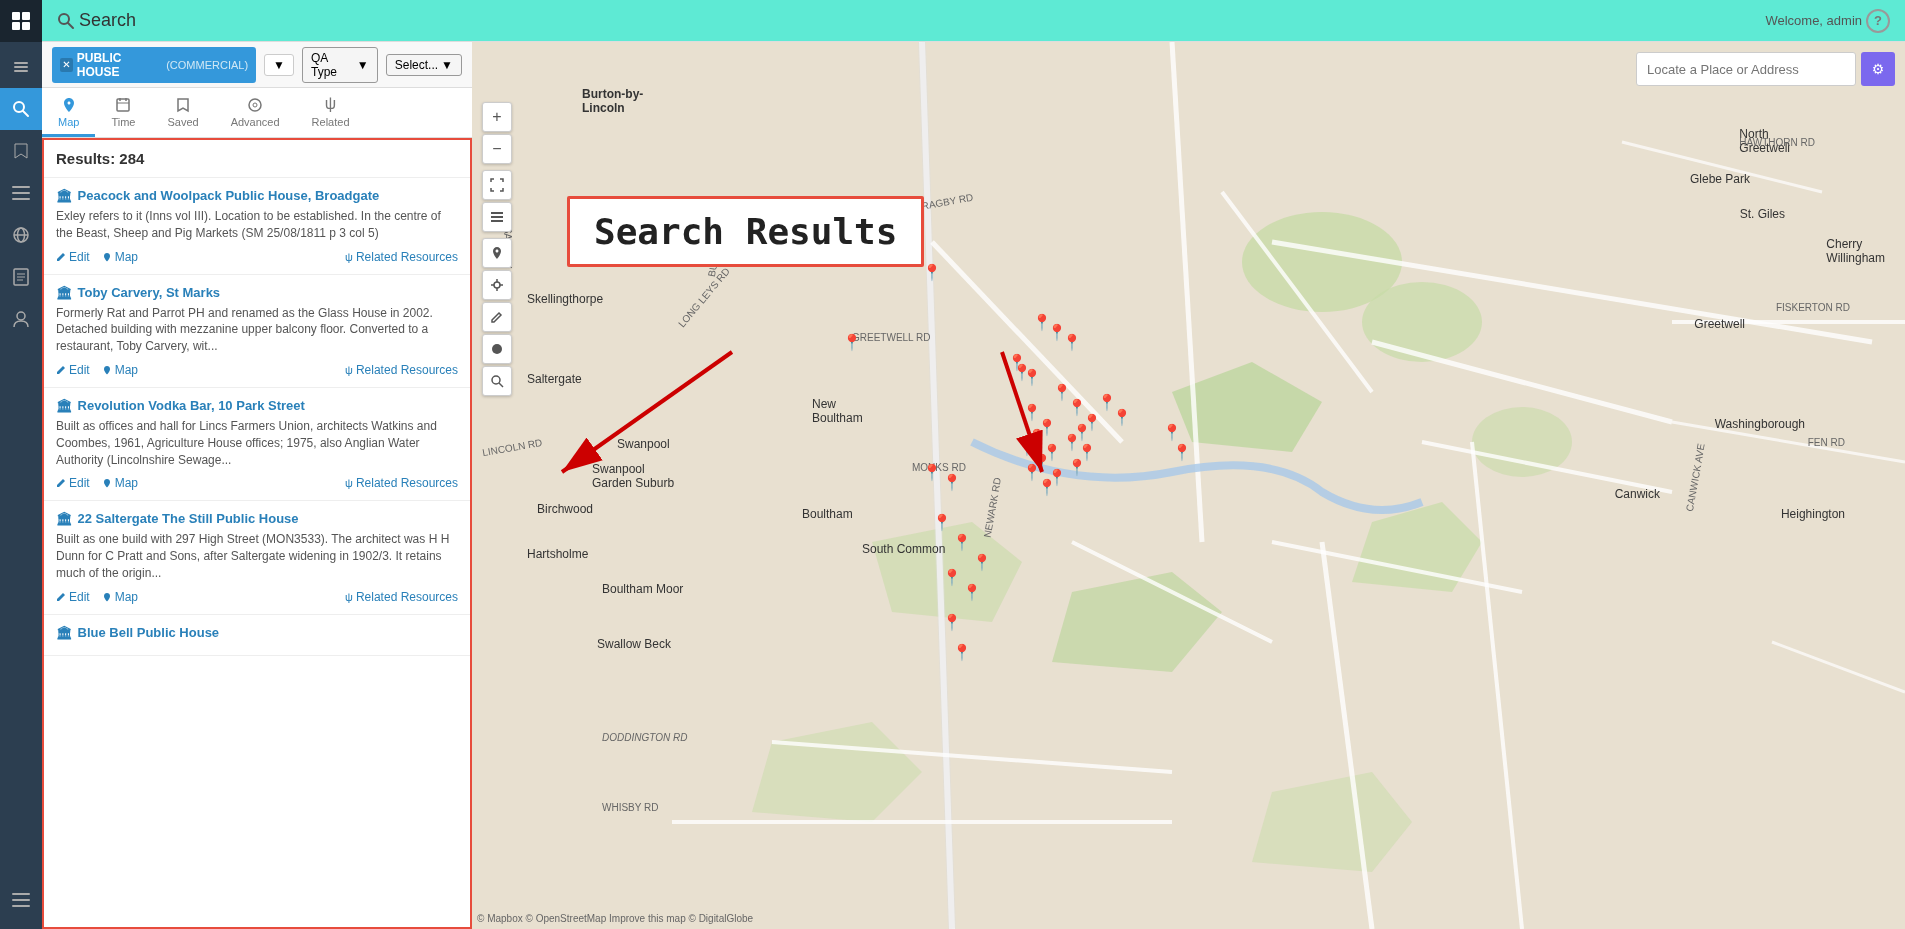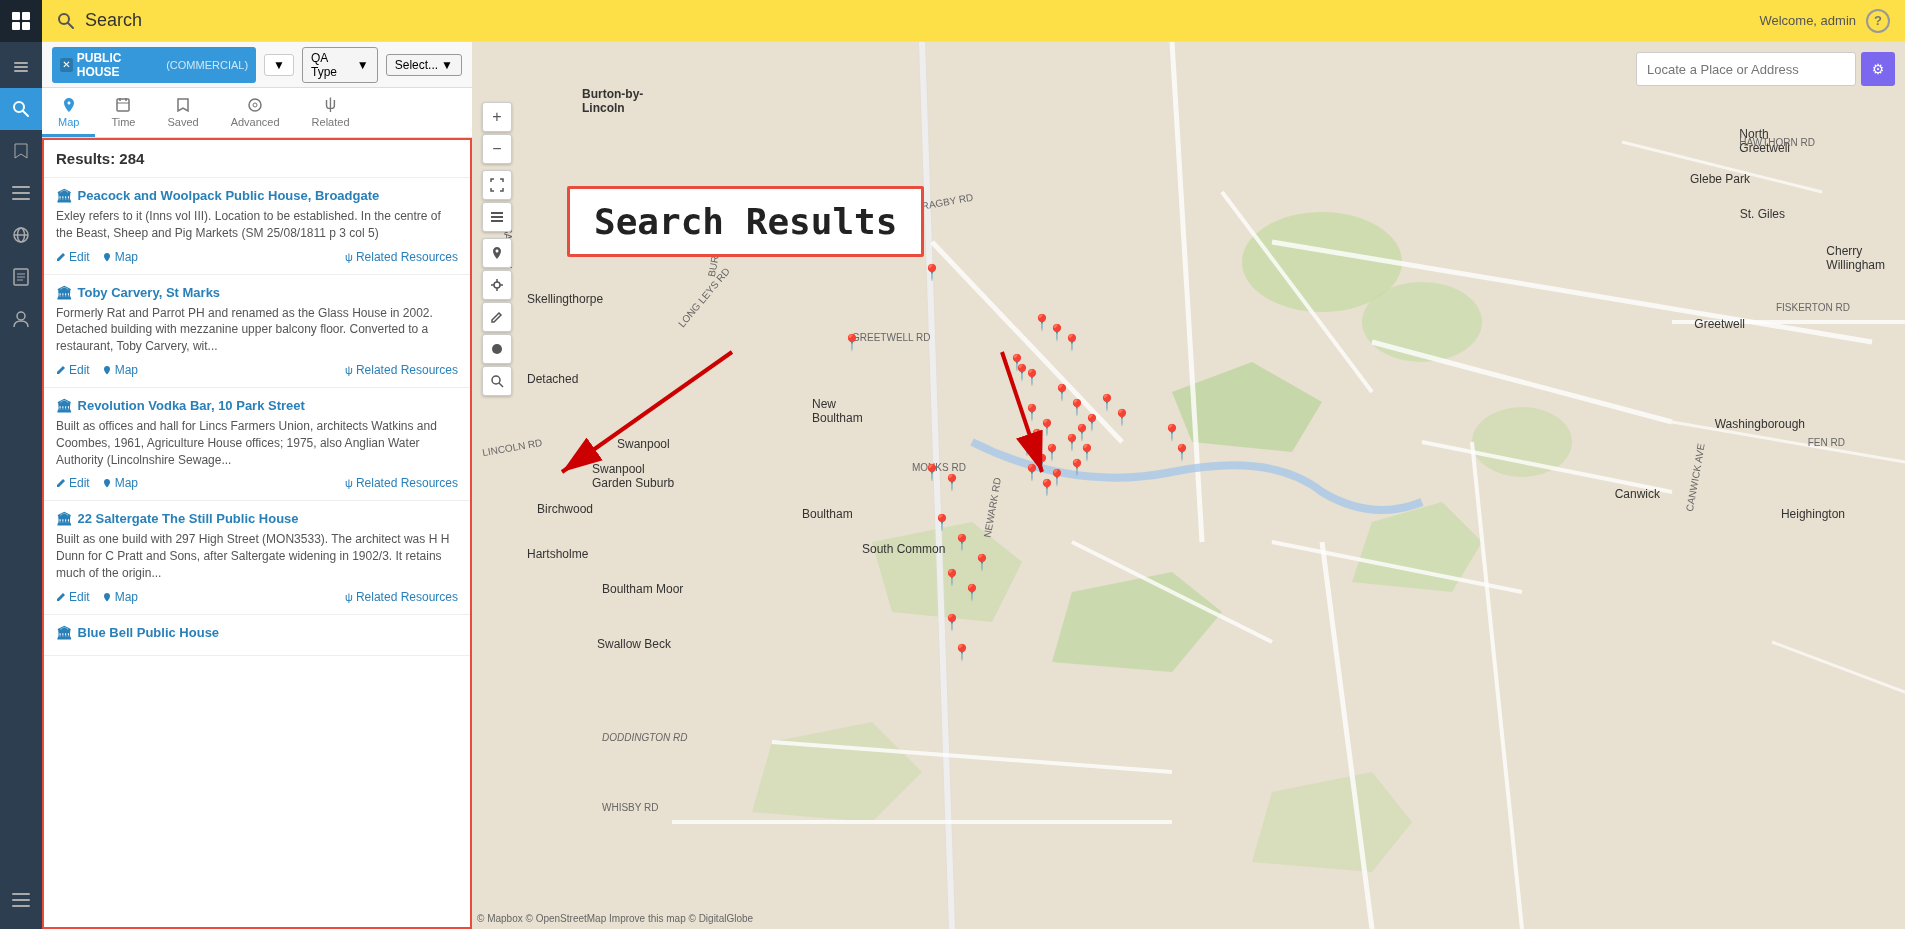--- a/index.html
+++ b/index.html
@@ -36,26 +36,26 @@
     .main-area {
       display: flex;
       flex-direction: column;
       flex: 1;
       overflow: hidden;
     }
 
     
     .top-bar {
       height: 42px;
-      background: #fde047;
+      background: #5eead4;
       border-bottom: 1px solid #ddd;
       display: flex;
       align-items: center;
       padding: 0 15px;
-      gap: 10px;
+      gap: 4px;
       flex-shrink: 0;
     }
     .top-bar .page-title { font-size: 18px; color: #333; font-weight: normal; flex: 1; }
     .top-bar .welcome-text { font-size: 13px; color: #555; }
     .top-bar .help-btn {
       width: 24px; height: 24px;
       border: 2px solid #999; border-radius: 50%;
       display: flex; align-items: center; justify-content: center;
       color: #777; font-weight: bold; cursor: pointer; font-size: 13px;
     }
@@ -246,21 +246,21 @@
       border-radius: 3px;
       display: flex; align-items: center; justify-content: center;
       cursor: pointer;
       color: white;
       font-size: 14px;
     }
 
     
     .annotation-box {
       position: absolute;
-      top: 144px;
+      top: 154px;
       left: 95px;
       z-index: 20;
     }
     .annotation-box .search-results-label {
       background: white;
       border: 3px solid #e74c3c;
       padding: 12px 24px;
       font-size: 36px;
       font-weight: bold;
       font-family: monospace;
@@ -675,23 +675,23 @@
               <line x1="9" y1="9" x2="13" y2="13"></line>
             </svg>
         </div>
       </div>
 
       <div style="position:absolute; top:0; left:0; width:100%; height:100%; pointer-events:none;">
         <span class="map-label" style="top:45px; left:110px;font-weight:bold;">Burton-by-<br>Lincoln</span>
         <span class="map-label" style="top:85px; right:115px;">North<br>Greetwell</span>
         <span class="map-label" style="top:130px; right:155px;">Glebe Park</span>
         <span class="map-label" style="top:165px; right:120px;">St. Giles</span>
-        <span class="map-label" style="top:195px; right:20px;margin-top:7px;">Cherry<br>Willingham</span>
+        <span class="map-label" style="top:195px; right:20px;">Cherry<br>Willingham</span>
         <span class="map-label" style="top:250px; left:55px;">Skellingthorpe</span>
-        <span class="map-label" style="top:330px; left:55px;">Detached</span>
+        <span class="map-label" style="top:330px; left:55px;">Saltergate</span>
         <span class="map-label" style="top:355px; left:340px;">New<br>Boultham</span>
         <span class="map-label" style="top:395px; left:145px;">Swanpool</span>
         <span class="map-label" style="top:420px; left:120px;">Swanpool<br>Garden Suburb</span>
         <span class="map-label" style="top:460px; left:65px;">Birchwood</span>
         <span class="map-label" style="top:465px; left:330px;">Boultham</span>
         <span class="map-label" style="top:445px; right:245px;">Canwick</span>
         <span class="map-label" style="top:275px; right:160px;">Greetwell</span>
         <span class="map-label" style="top:375px; right:100px;">Washingborough</span>
         <span class="map-label" style="top:465px; right:60px;">Heighington</span>
         <span class="map-label" style="top:505px; left:55px;">Hartsholme</span>

